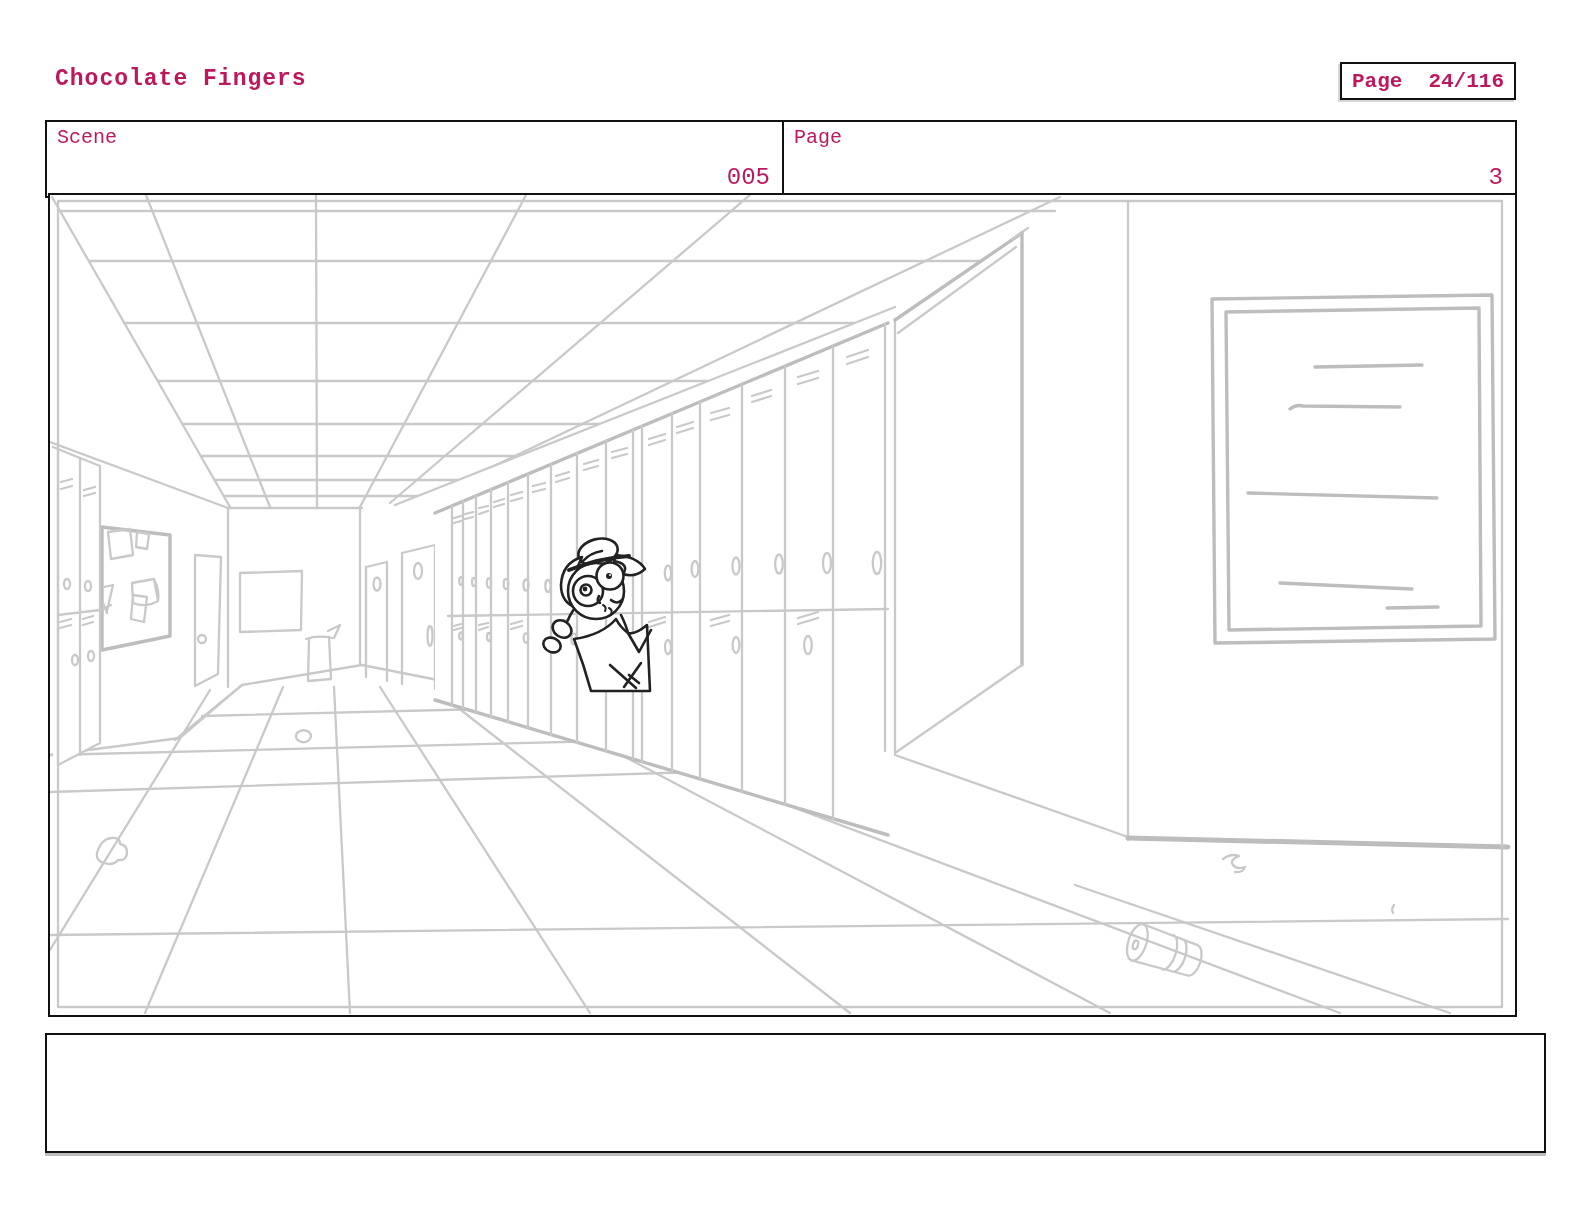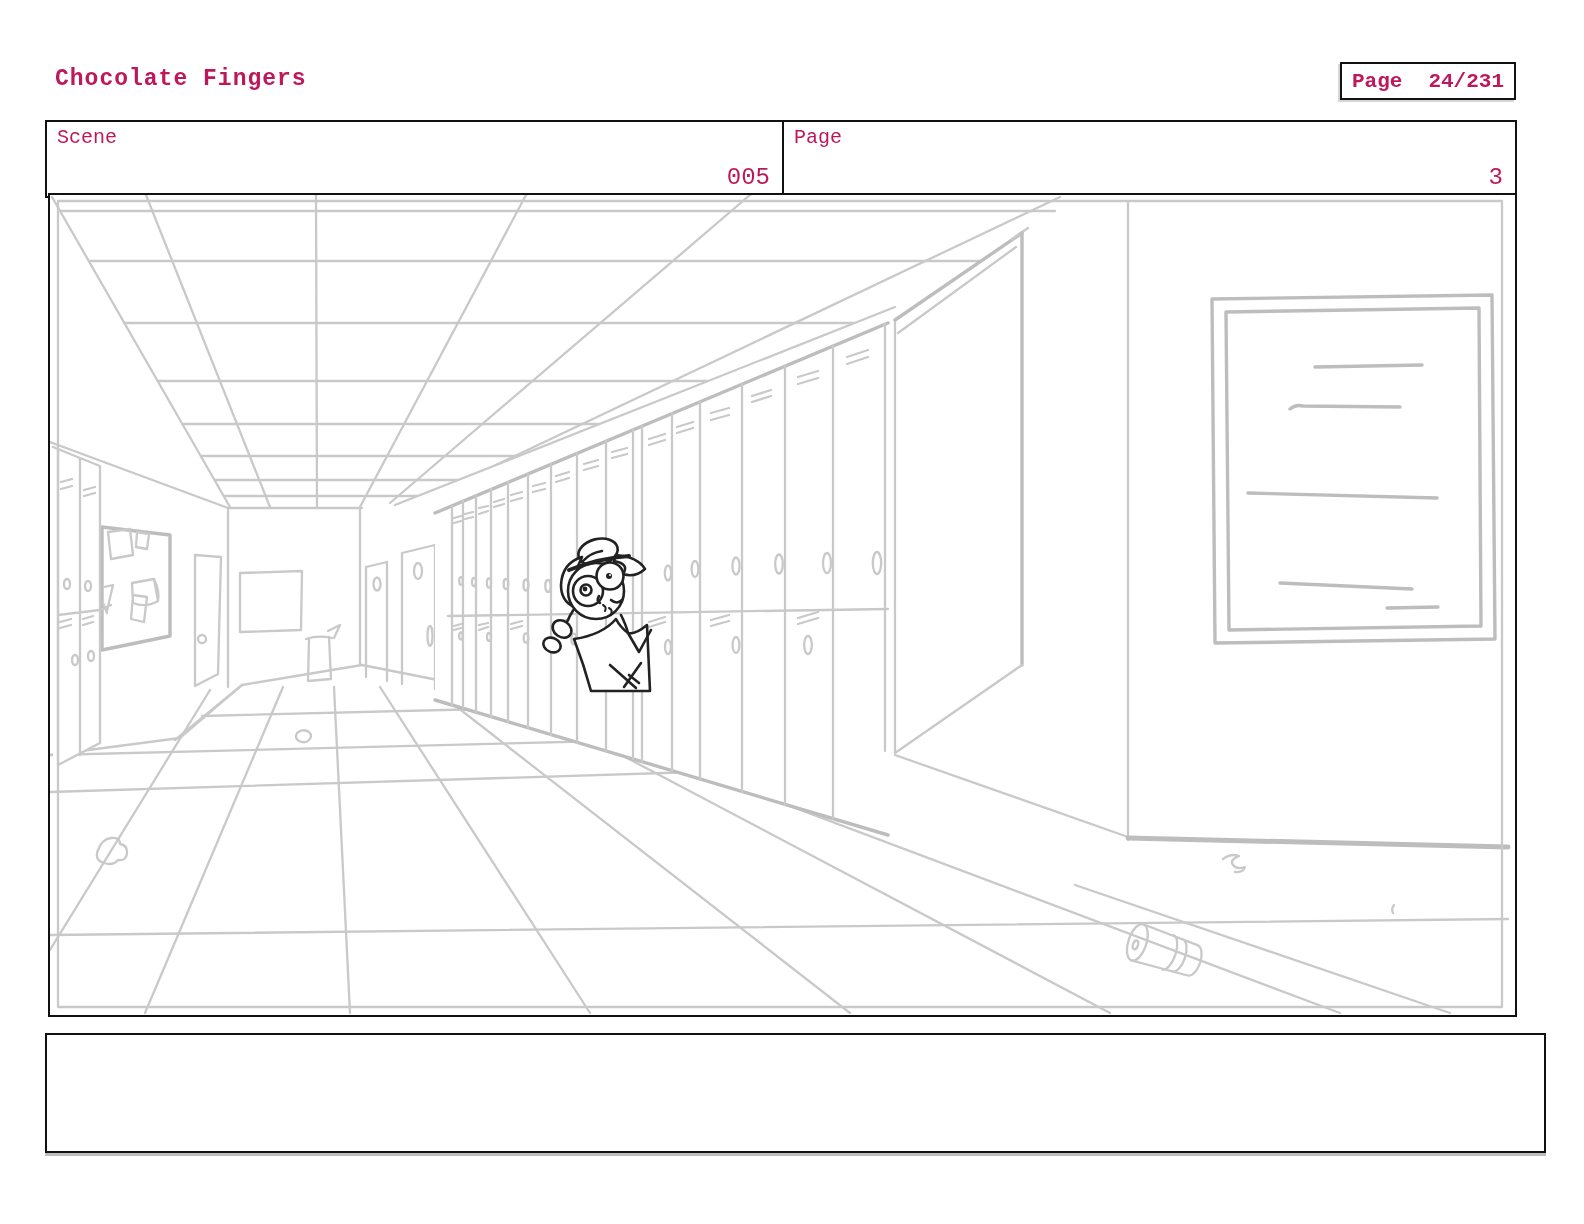--- a/index.html
+++ b/index.html
@@ -31,21 +31,21 @@
 </style>
 </head>
 <body>
 
 <div class="sheet">
 
   <div class="title">Chocolate Fingers</div>
 
   <div class="page-box">
     <span>Page</span>
-    <span>24/231</span>
+    <span>24/116</span>
   </div>
 
   <div class="info-row">
     <div class="cell cell-scene">
       <span class="lbl">Scene</span>
       <span class="val">005</span>
     </div>
     <div class="cell cell-panel">
       <span class="lbl">Page</span>
       <span class="val">3</span>

